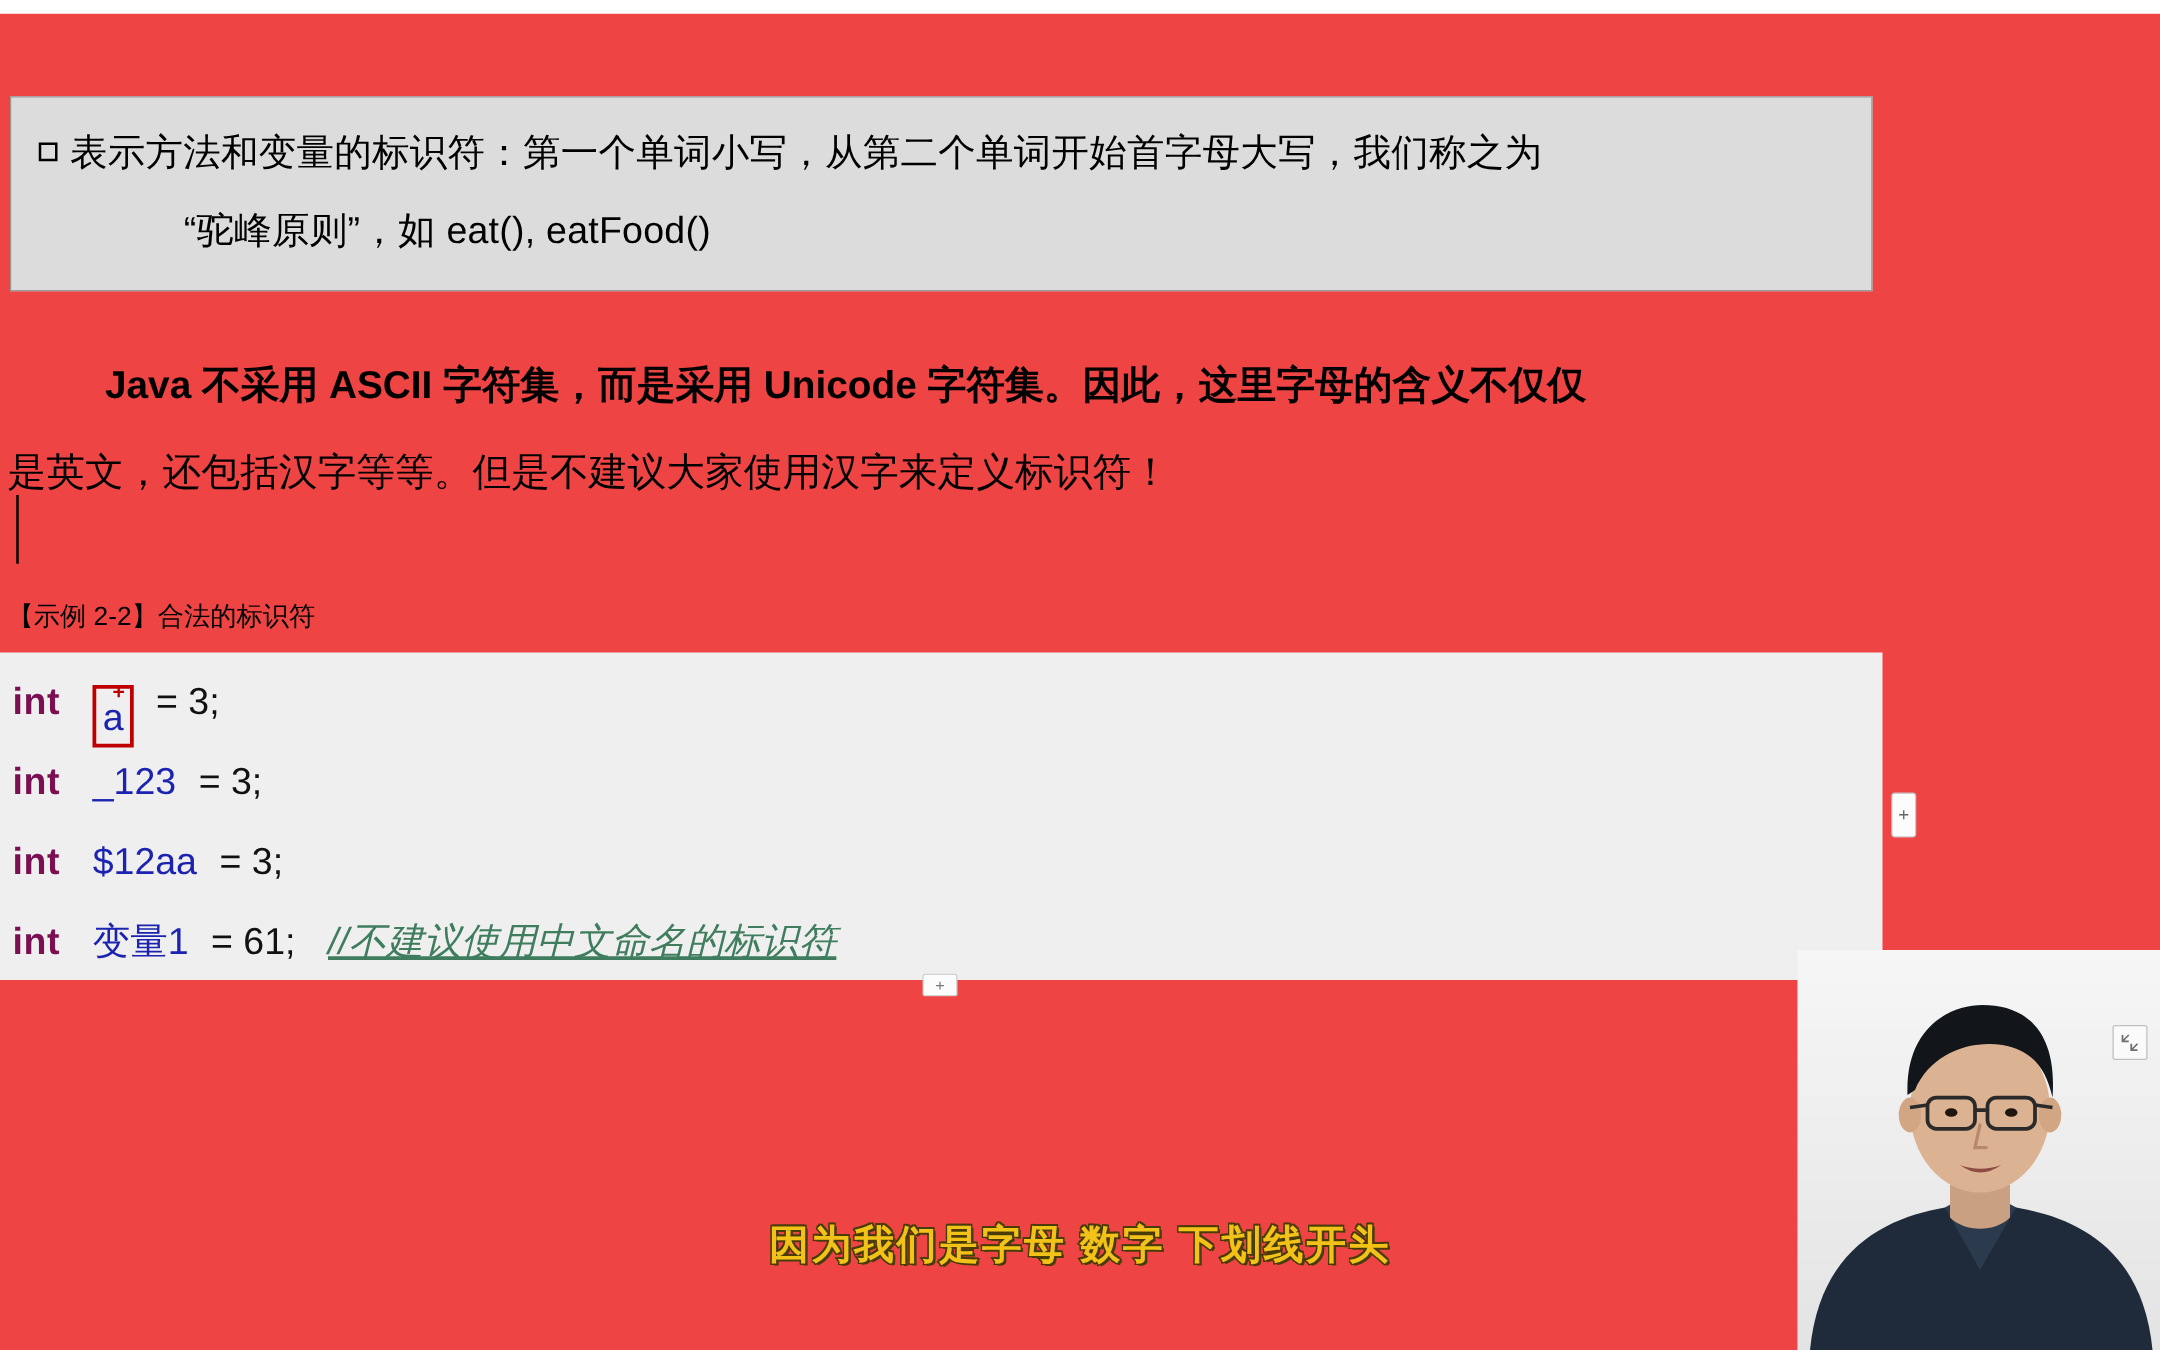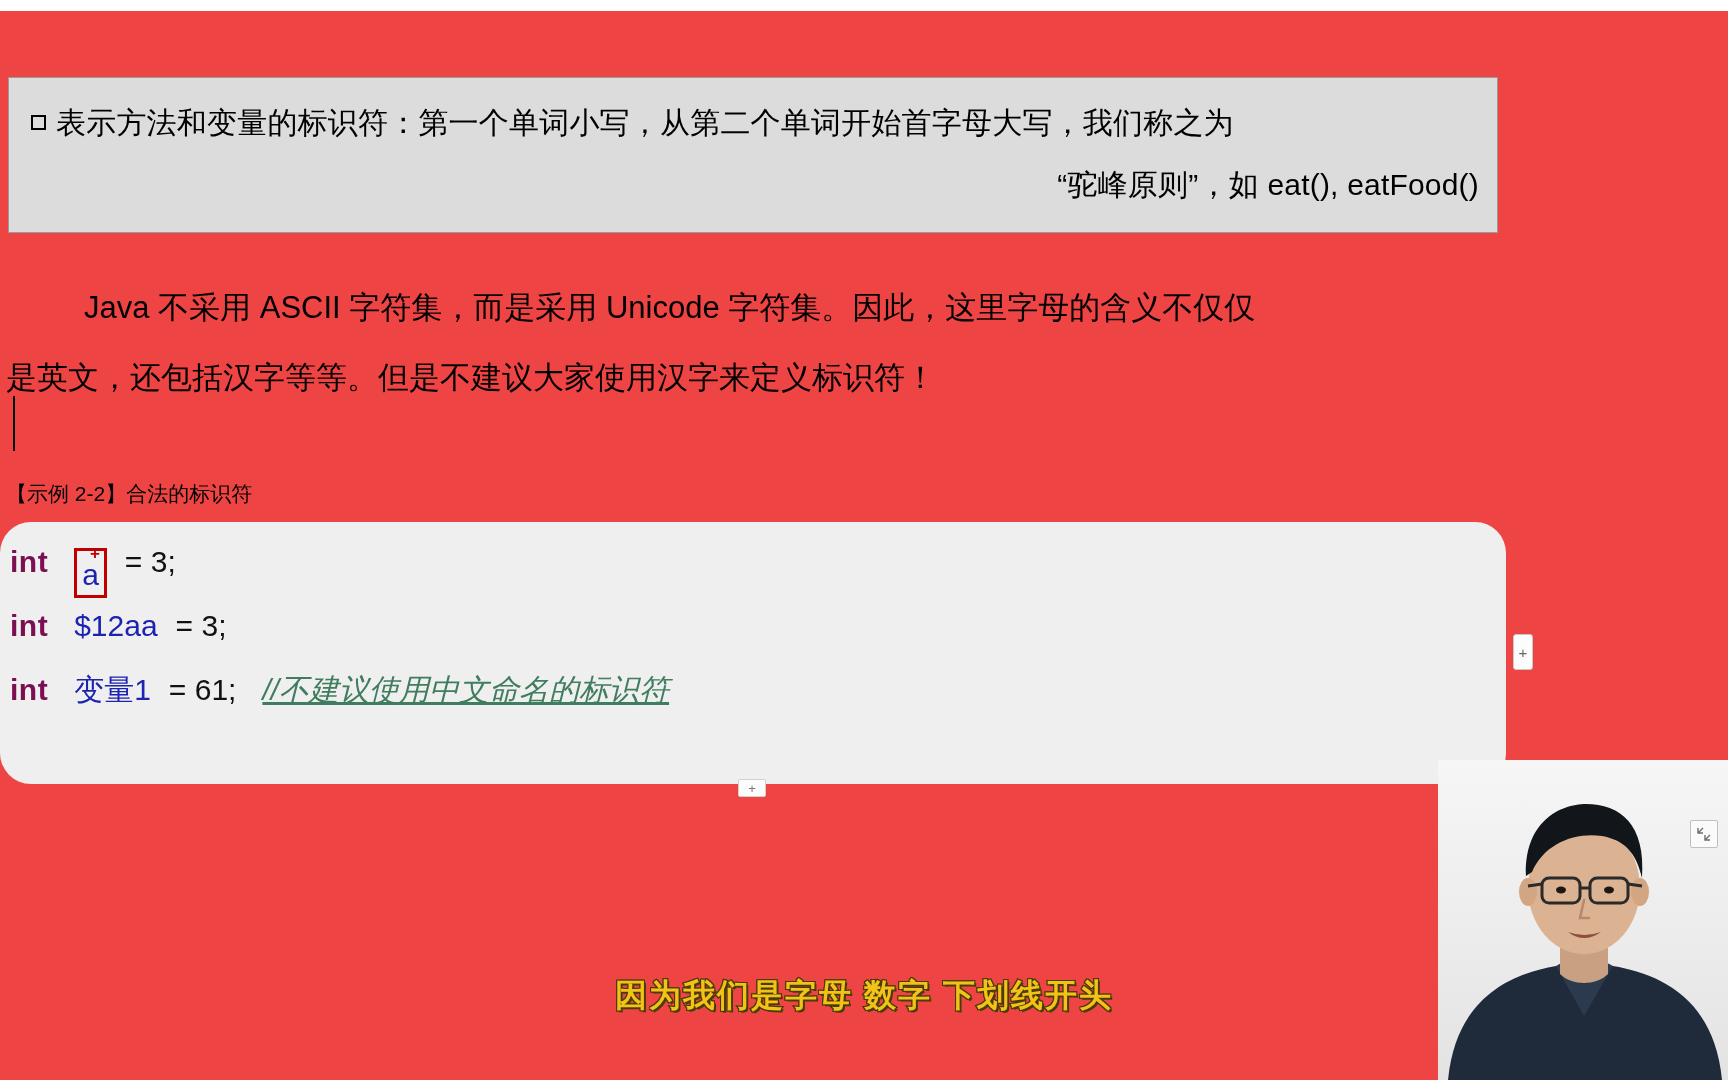--- a/index.html
+++ b/index.html
@@ -38,21 +38,21 @@
     padding: 14px 18px 16px 18px;
   }
   .callout-line {
     font-size: 30px;
     line-height: 62px;
     letter-spacing: 0.2px;
     white-space: nowrap;
     color: #000;
   }
   .callout-line.first { padding-left: 32px; text-indent: -28px; }
-  .callout-line.second { padding-left: 120px; text-align: right; }
+  .callout-line.second { padding-left: 120px; }
   .bullet-square {
     display: inline-block;
     width: 15px; height: 15px;
     border: 2px solid #000;
     margin-right: 10px;
     position: relative;
     top: -3px;
     box-sizing: border-box;
   }
 
@@ -62,21 +62,21 @@
     left: 6px;
     top: 262px;
     width: 1500px;
   }
   .para-line {
     font-size: 31px;
     line-height: 70px;
     white-space: nowrap;
     color: #000;
   }
-  .para-line.indent { text-indent: 78px; }
+  .para-line.indent { text-indent: 78px; font-weight: bold; }
 
   
   #text-caret {
     position: absolute;
     left: 13px;
     top: 385px;
     width: 2px;
     height: 55px;
     background: #000;
   }
@@ -95,21 +95,20 @@
   
   #code-block {
     position: absolute;
     left: 0;
     top: 511px;
     width: 1506px;
     height: 262px;
     background: #efefef;
     box-sizing: border-box;
     padding: 8px 0 0 0;
-    border-radius: 31px;
   }
   .code-line {
     height: 64px;
     line-height: 64px;
     font-size: 30px;
     white-space: nowrap;
     padding-left: 10px;
   }
   .kw {
     color: #7b0f52;
@@ -265,20 +264,23 @@
   <div id="text-caret"></div>
 
   <div id="example-heading">【示例 2-2】合法的标识符</div>
 
   <div id="code-block">
 
     <div class="code-line">
       <span class="kw">int</span><span class="gap-md"></span><span class="sel-box"><span class="sel-plus">+</span><span class="sel-char">a</span></span><span class="gap-sm"></span><span class="plain">= 3;</span>
     </div>
 
+    <div class="code-line">
+      <span class="kw">int</span><span class="gap-md"></span><span class="ident">_123</span><span class="gap-sm"></span><span class="plain">= 3;</span>
+    </div>
 
     <div class="code-line">
       <span class="kw">int</span><span class="gap-md"></span><span class="ident">$12aa</span><span class="gap-sm"></span><span class="plain">= 3;</span>
     </div>
 
     <div class="code-line">
       <span class="kw">int</span><span class="gap-md"></span><span class="ident">变量1</span><span class="gap-sm"></span><span class="plain">= 61;</span><span class="gap-md"></span><span class="comment">//不建议使用中文命名的标识符</span>
     </div>
 
   </div>

